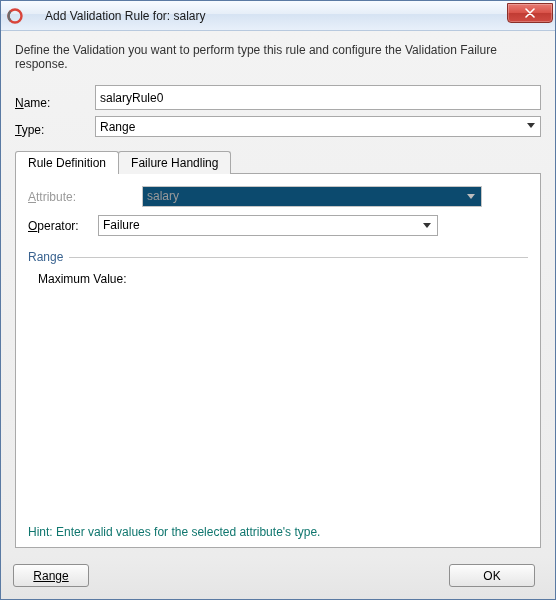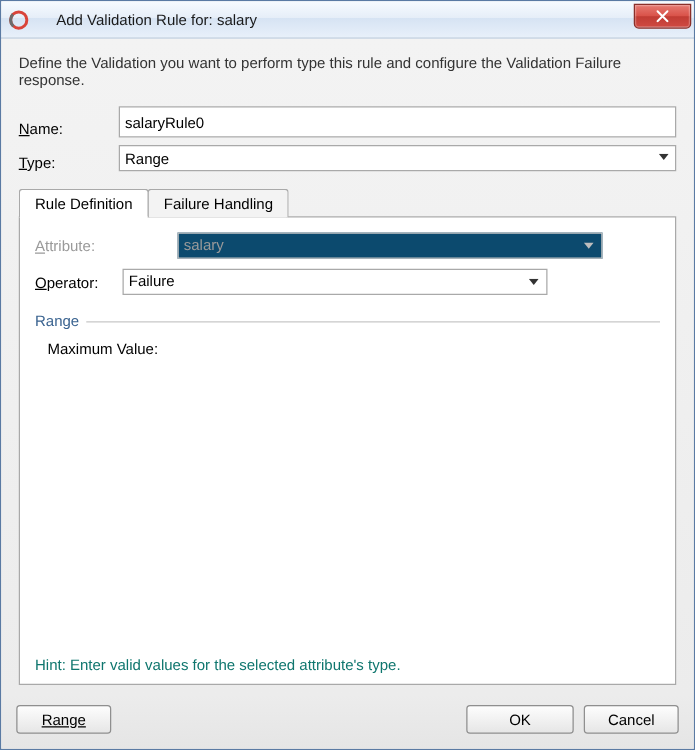--- a/index.html
+++ b/index.html
@@ -305,15 +305,14 @@
 
         <div class="hint">Hint: Enter valid values for the selected attribute's type.</div>
       </div>
     </div>
   </div>
 
   <div class="footer">
     <button class="btn"><span style="text-decoration:underline">Range</span></button>
     <span class="spacer"></span>
     <button class="btn" style="min-width:86px;margin-right:8px">OK</button>
-    <button class="btn">Cancel</button>
   </div>
 </div>
 
 </body></html>

